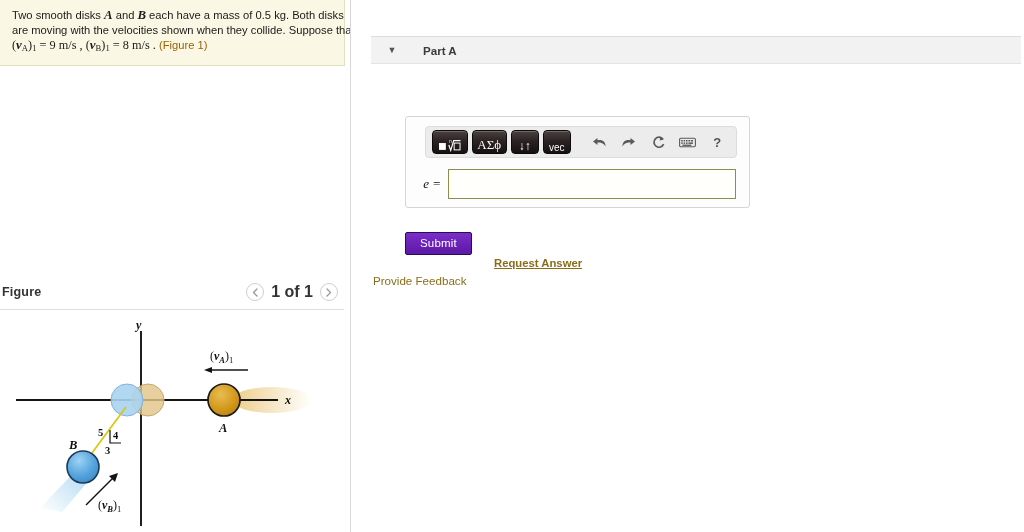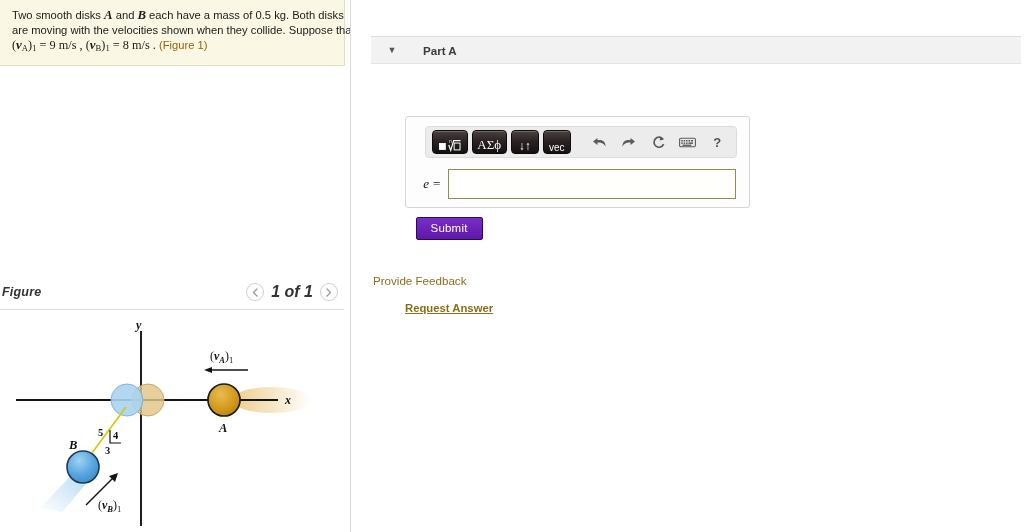--- a/index.html
+++ b/index.html
@@ -33,21 +33,21 @@
   }
   #problem-statement .ln { white-space: nowrap; }
   .mvar { font-family: "Liberation Serif", serif; font-style: italic; font-size: 12.3px; }
   .mvarb { font-family: "Liberation Serif", serif; font-style: italic; font-size: 12.8px; font-weight: 700; }
   .mrm { font-family: "Liberation Serif", serif; font-style: normal; font-size: 12.3px; }
   .sub { font-size: 8.6px; vertical-align: -0.22em; font-style: normal; font-family:"Liberation Serif", serif;}
   .figlink { color: #a06000; }
 
   
   #figure-header {
-    position: absolute; left: 0; top: 285px; width: 344px; height: 25px; font-style: italic;
+    position: absolute; left: 0; top: 285px; width: 344px; height: 25px;
   }
   #figure-title {
     position: absolute; left: 2px; top: 0px;
     font-size: 12.5px; font-weight: 700; color: #333;
     letter-spacing: .2px;
   }
   #figure-rule {
     position: absolute; left: 0px; top: 24px; width: 344px; height: 1px;
     background: #dddddd;
   }
@@ -139,21 +139,21 @@
     background: #fffffb;
     outline: none;
     font-size: 12px;
     padding: 0 6px;
     font-family: "Liberation Sans", sans-serif;
   }
 
   
   #submit-row {
     position: absolute; left: 54px; top: 217px;
-    display: flex; align-items: center; gap: 22px; flex-direction: column;
+    display: flex; align-items: center; gap: 22px;
   }
   #submit-button {
     background: #6a22b5;
     background: linear-gradient(180deg,#7a2ec7 0%, #5d18a6 100%);
     border: 1px solid #2c0a55;
     color: #ffffff;
     font-size: 11.5px;
     padding: 4px 14px 5px 14px;
     border-radius: 2px;
     cursor: pointer;

